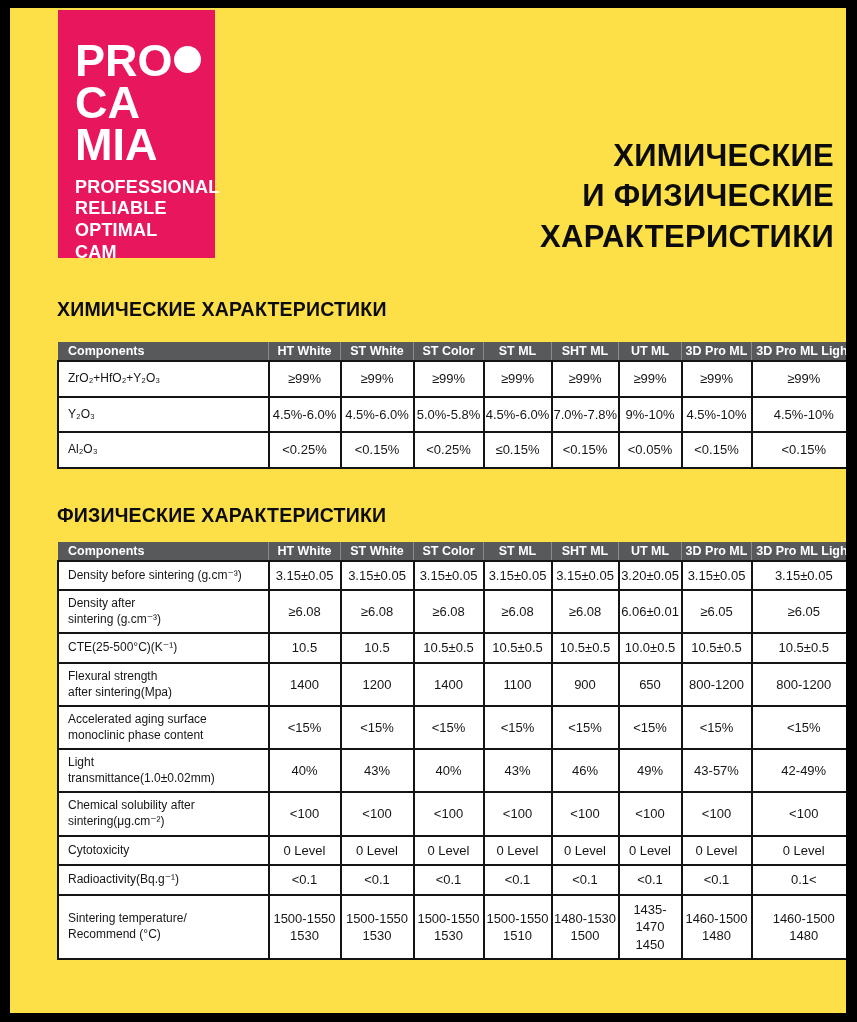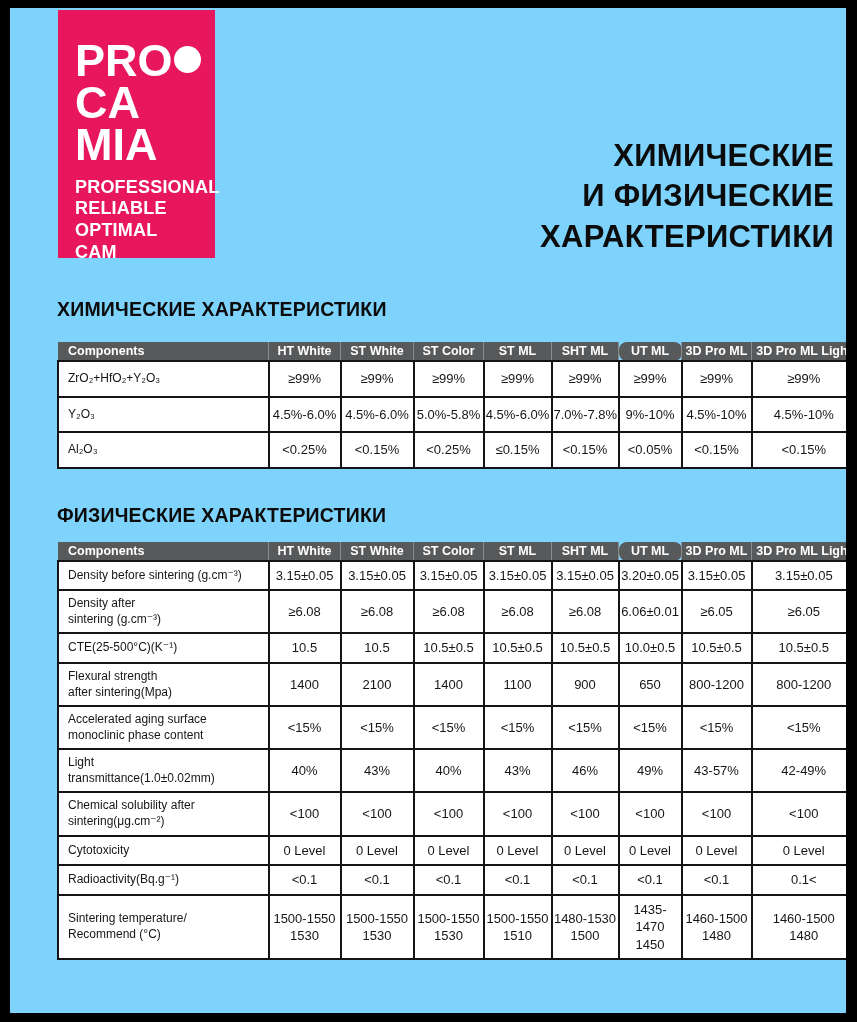--- a/index.html
+++ b/index.html
@@ -1,18 +1,18 @@
 <!DOCTYPE html>
 <html style="--head-bg: #58595b;"><head>
 <meta charset="utf-8">
 <style>
   html,body{margin:0;padding:0;background:#000;}
   body{width:857px;height:1022px;font-family:"Liberation Sans","DejaVu Sans",sans-serif;}
   .frame{box-sizing:border-box;width:857px;height:1022px;background:#000;padding:8px 11px 9px 10px;}
-  .page{position:relative;width:100%;height:100%;background:#7dd3fc;overflow:hidden;}
+  .page{position:relative;width:100%;height:100%;background:#fde047;overflow:hidden;}
 
   
   .logo{position:absolute;left:48px;top:2px;width:157px;height:248px;color:#fff;box-sizing:border-box;padding:30px 0 0 17px;}
   .logo-dot{position:absolute;left:116px;top:36px;width:27px;height:27px;border-radius:50%;background:#fff;}
   .logo-wordmark{font-size:45px;font-weight:bold;line-height:0.93;letter-spacing:0px;white-space:pre-line;}
   .logo-tagline{margin-top:11px;font-size:18px;font-weight:bold;line-height:1.22;letter-spacing:0.2px;white-space:pre-line;}
 
   
   .main-title{position:absolute;top:128px;right:12px;margin:0;text-align:right;font-size:31px;font-weight:800;line-height:1.3;color:#0c0c0c;letter-spacing:0.3px;white-space:pre-line;}
 
@@ -25,21 +25,21 @@
   
   table.data{table-layout:fixed;width:746px;border-collapse:collapse;}
   table.data thead th{background:var(--head-bg,#58595b);color:#fff;font-size:12.5px;font-weight:bold;padding:2px 2px;border:0;border-left:1px solid #8a8b8d;text-align:center;}
   table.data thead th:first-child{border-left:0;text-align:left;padding-left:10px;}
   table.data thead th:nth-child(1){width:198px;}
   table.data thead th:nth-child(2){width:67px;}
   table.data thead th:nth-child(3){width:68px;}
   table.data thead th:nth-child(4){width:65px;}
   table.data thead th:nth-child(5){width:63px;}
   table.data thead th:nth-child(6){width:62px;}
-  table.data thead th:nth-child(7){width:58px;border-radius:8px;}
+  table.data thead th:nth-child(7){width:58px;}
   table.data thead th:nth-child(8){width:65px;}
   table.data thead th:nth-child(9){width:100px;}
   table.data tbody th,table.data tbody td{border:2px solid #141414;background:#fff;color:#161616;white-space:pre-line;}
   table.data tbody th{font-weight:normal;font-size:12px;text-align:left;padding-left:9px;line-height:1.3;}
   table.data tbody td{font-size:13px;text-align:center;line-height:1.35;}
   table.t1 tbody th,table.t1 tbody td{padding-top:8px;padding-bottom:8px;}
   table.t2 tbody th,table.t2 tbody td{padding-top:5px;padding-bottom:5px;}
 </style>
 </head>
 <body>
@@ -162,21 +162,21 @@
               <td>10.5±0.5</td>
               <td>10.5±0.5</td>
               <td>10.0±0.5</td>
               <td>10.5±0.5</td>
               <td>10.5±0.5</td>
             </tr>
             <tr>
               <th scope="row">Flexural strength
 after sintering(Mpa)</th>
               <td>1400</td>
-              <td>2100</td>
+              <td>1200</td>
               <td>1400</td>
               <td>1100</td>
               <td>900</td>
               <td>650</td>
               <td>800-1200</td>
               <td>800-1200</td>
             </tr>
             <tr>
               <th scope="row">Accelerated aging surface
 monoclinic phase content</th>

